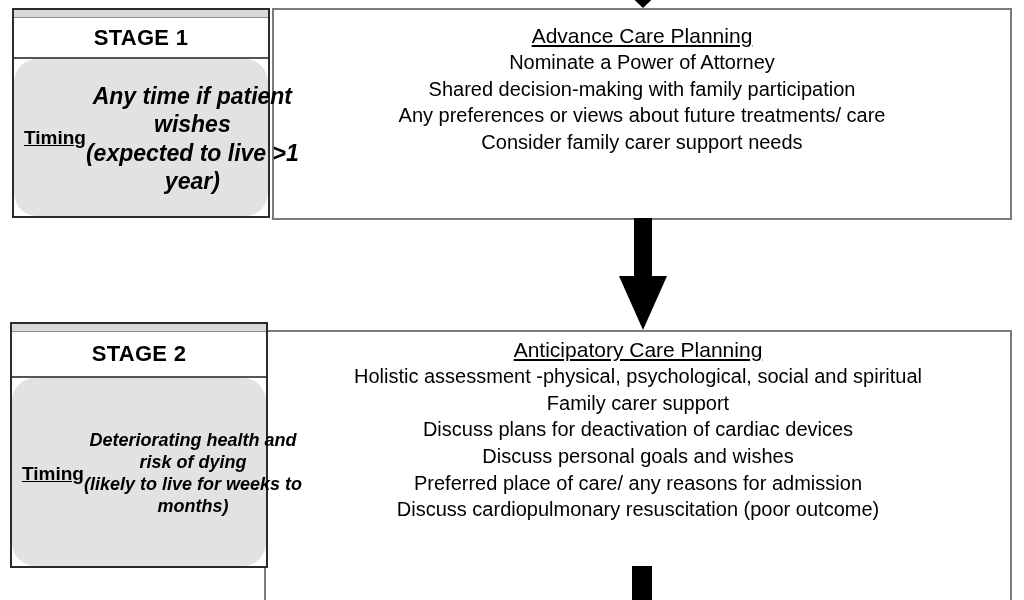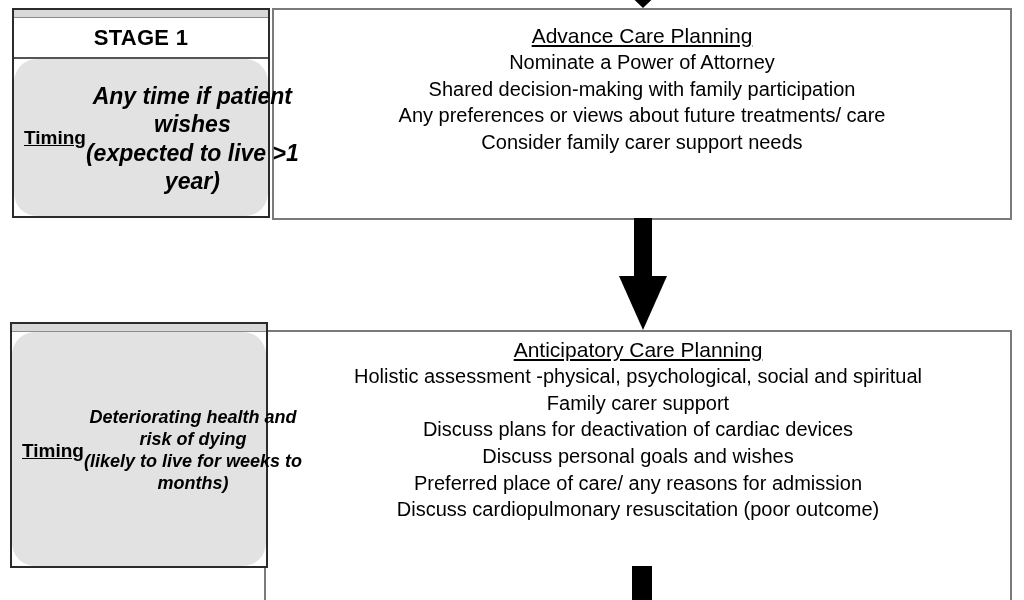--- a/index.html
+++ b/index.html
@@ -149,20 +149,23 @@
 
   <div class="arrow" style="left:616px; top:218px; width:54px; height:112px;">
     <svg width="54" height="112" viewBox="0 0 54 112" aria-hidden="true">
       <rect x="18" y="0" width="18" height="62" fill="#000000"></rect>
       <polygon points="3,58 51,58 27,112" fill="#000000"></polygon>
     </svg>
   </div>
 
   <div class="stage-left" style="left:10px; top:322px; width:258px; height:246px;">
     <div class="stage-left-topband"></div>
+    <div class="stage-left-header" style="height:44px;">
+      <span class="stage-left-header-text">STAGE 2</span>
+    </div>
     <div class="stage-left-body" style="padding-top:10px;">
       <div class="timing-label">Timing</div>
       <div class="timing-text" style="font-size:18px;">
         <div>Deteriorating health and</div>
         <div>risk of dying</div>
         <div>(likely to live for weeks to</div>
         <div>months)</div>
       </div>
     </div>
   </div>

